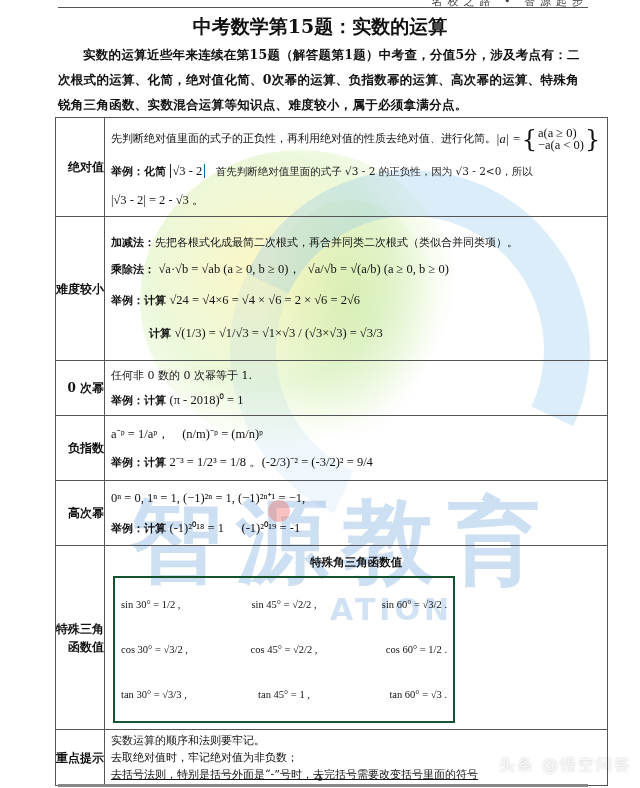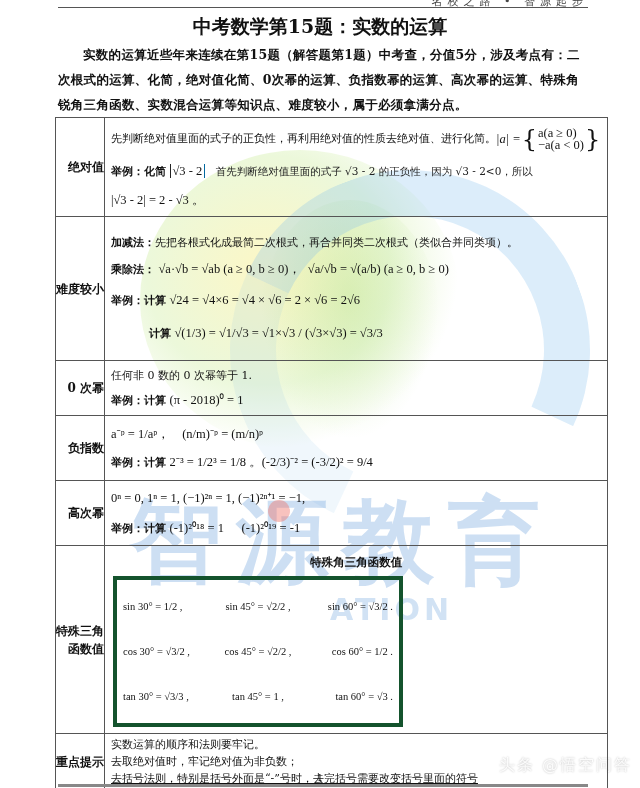--- a/index.html
+++ b/index.html
@@ -30,21 +30,21 @@
   table.main { position: absolute; left: 55px; top: 117px; width: 534px; border-collapse: collapse; z-index: 1; background: transparent; }
   table.main td { border: 1px solid #555; vertical-align: middle; }
   td.label { width: 66px; text-align: right; font-weight: bold; font-size: 12px; line-height: 18px; }
   td.body { padding: 2px 6px 2px 6px; font-size: 11px; line-height: 16px; }
   .ln { display: block; white-space: nowrap; }
   .kw { font-weight: bold; }
   .m { font-family: "Liberation Serif", serif; font-size: 12.5px; }
   .abs { border-left: 1px solid #222; border-right: 1px solid #0369a1; padding: 0 2px; }
 
   .trig-title { text-align: center; font-weight: bold; font-size: 11.5px; margin: 6px 0 6px 0; }
-  .trig-box { border: 4px solid #14532d; width: 290px; margin: 0 0 4px 2px; padding: 4px 6px; }
+  .trig-box { border: 2px solid #14532d; width: 342px; margin: 0 0 4px 2px; padding: 4px 6px; }
   .trig-row { display: flex; height: 45px; align-items: center; }
   .trig-cell { flex: 1; font-family: "Liberation Serif", serif; font-size: 10.5px; white-space: nowrap; }
   .trig-cell:nth-child(3) { text-align: right; }
   .trig-cell:nth-child(2) { text-align: center; }
 
   .abs-def { display: inline-flex; align-items: center; vertical-align: middle; font-size: 10px; }
   .brace { font-size: 24px; line-height: 20px; margin: 0 1px; font-weight: 100; }
   .abs-def .cases span { display: block; line-height: 12px; }
 
   .page-num { position: absolute; left: 0; width: 640px; top: 772px; text-align: center; font-size: 10px; z-index: 1; }

